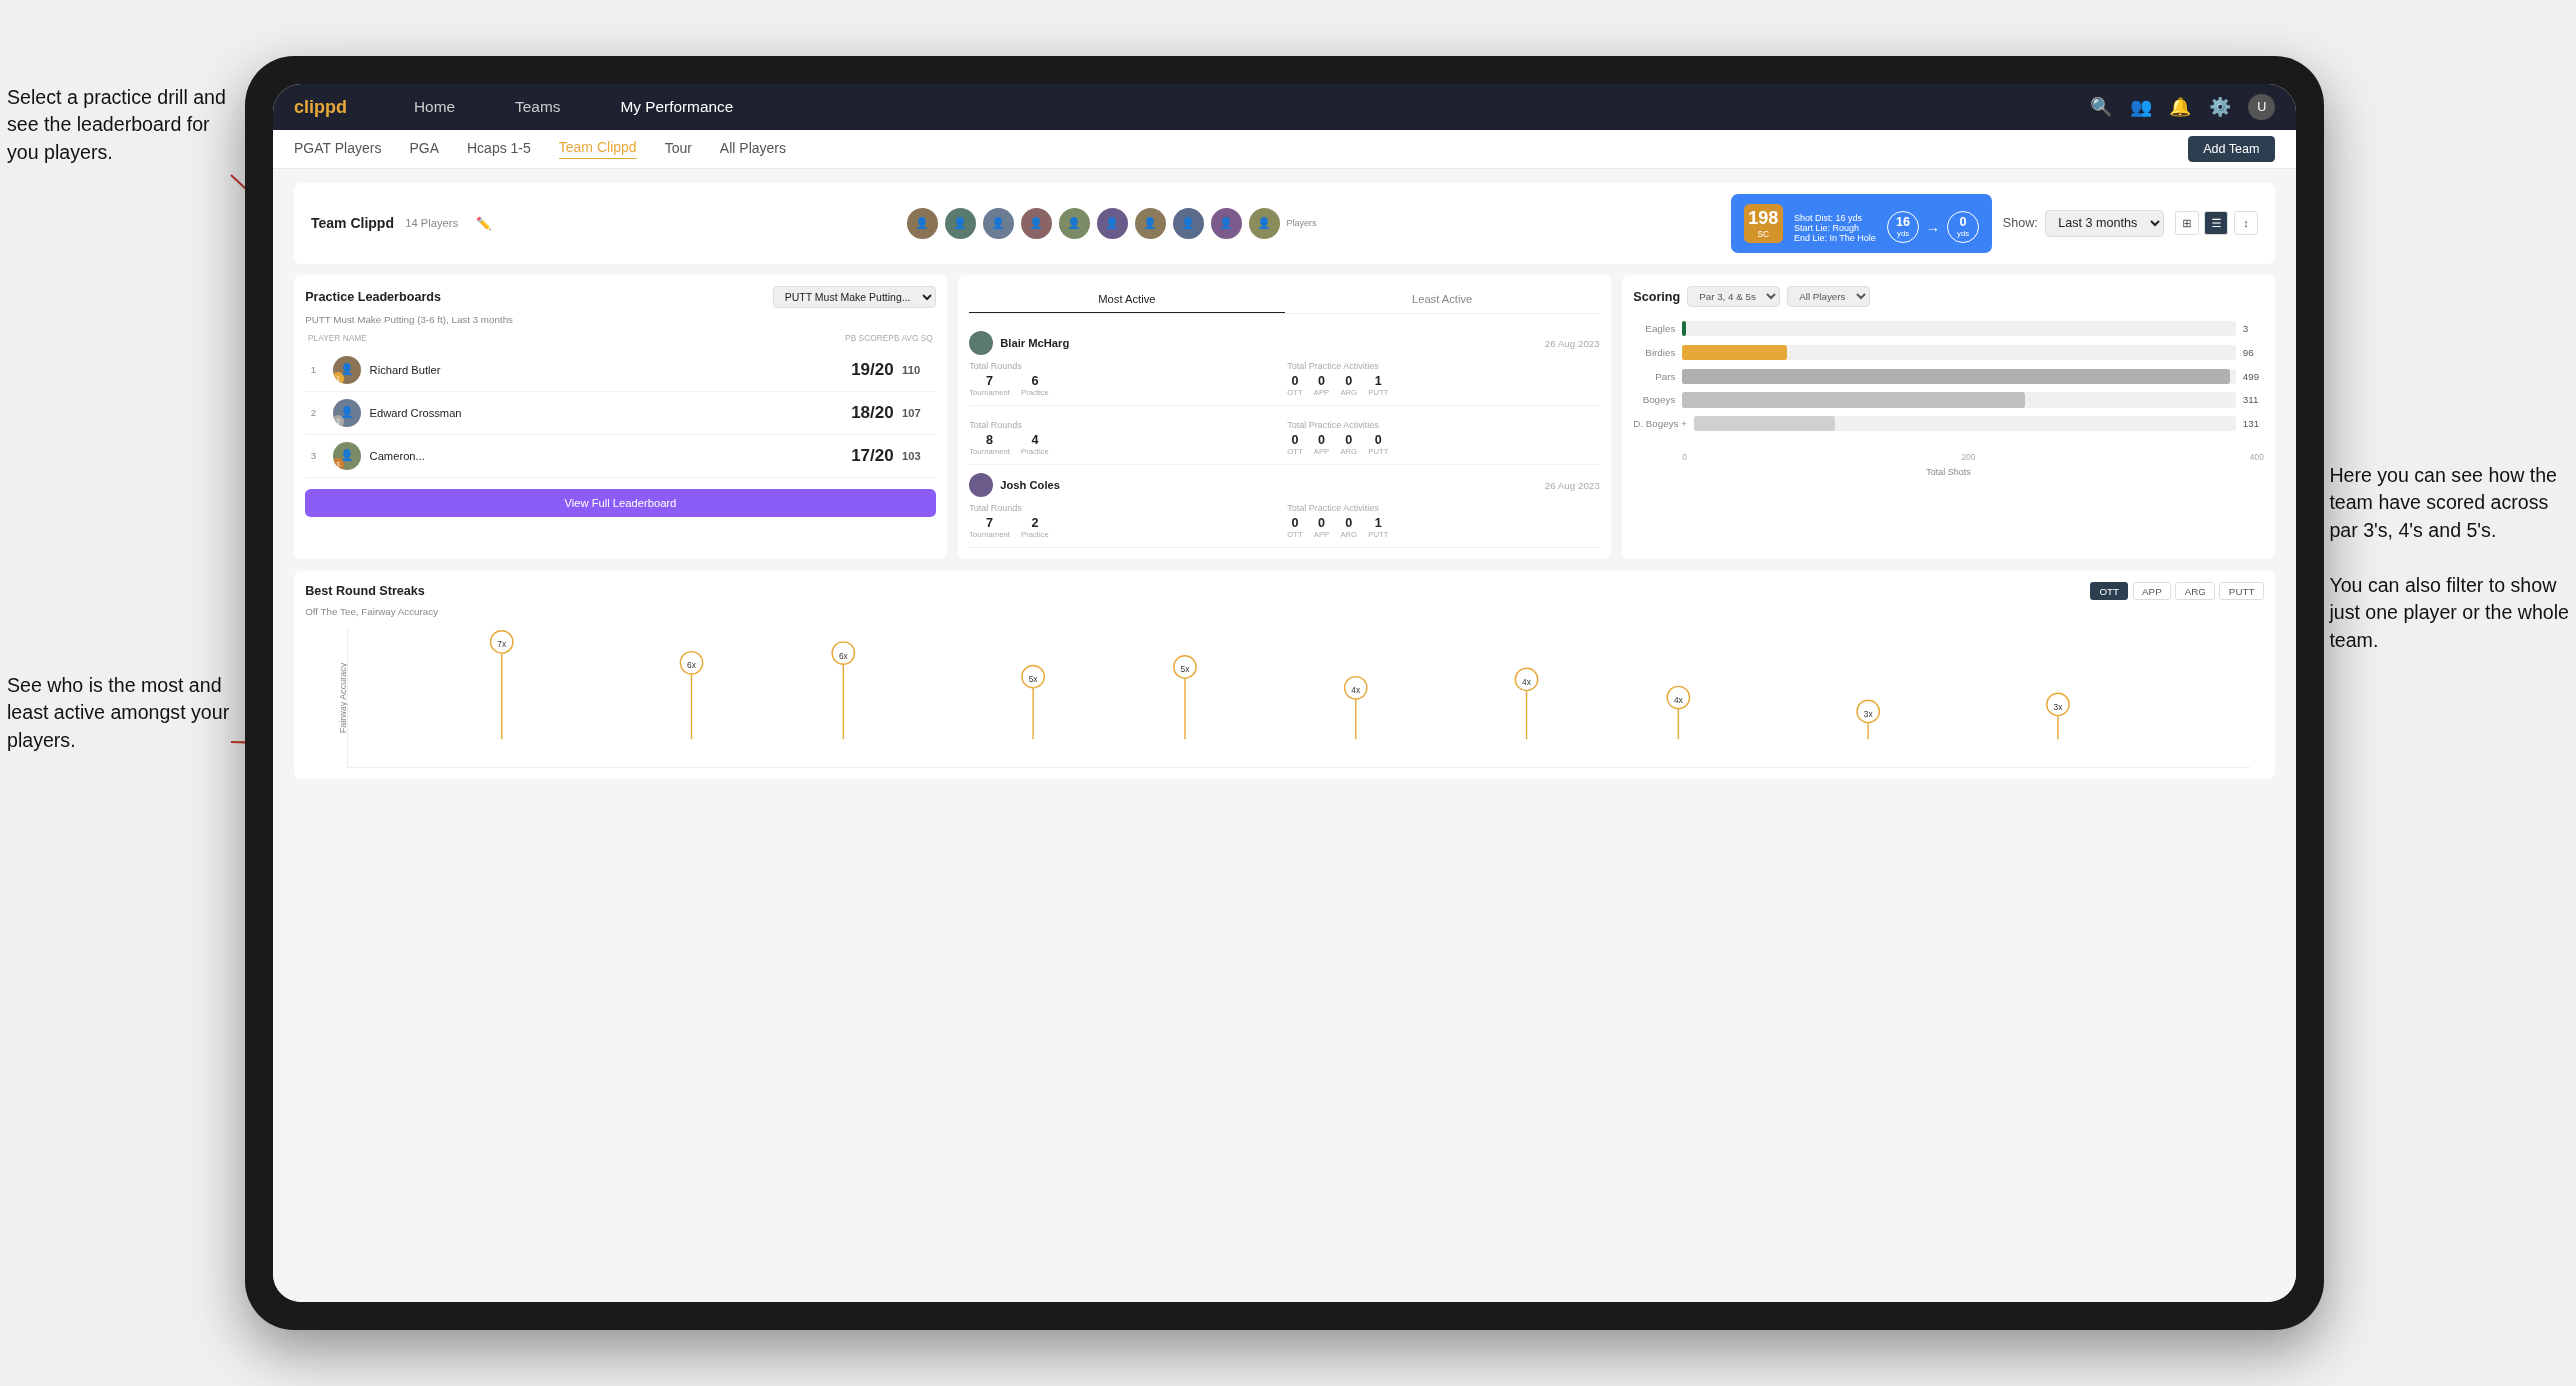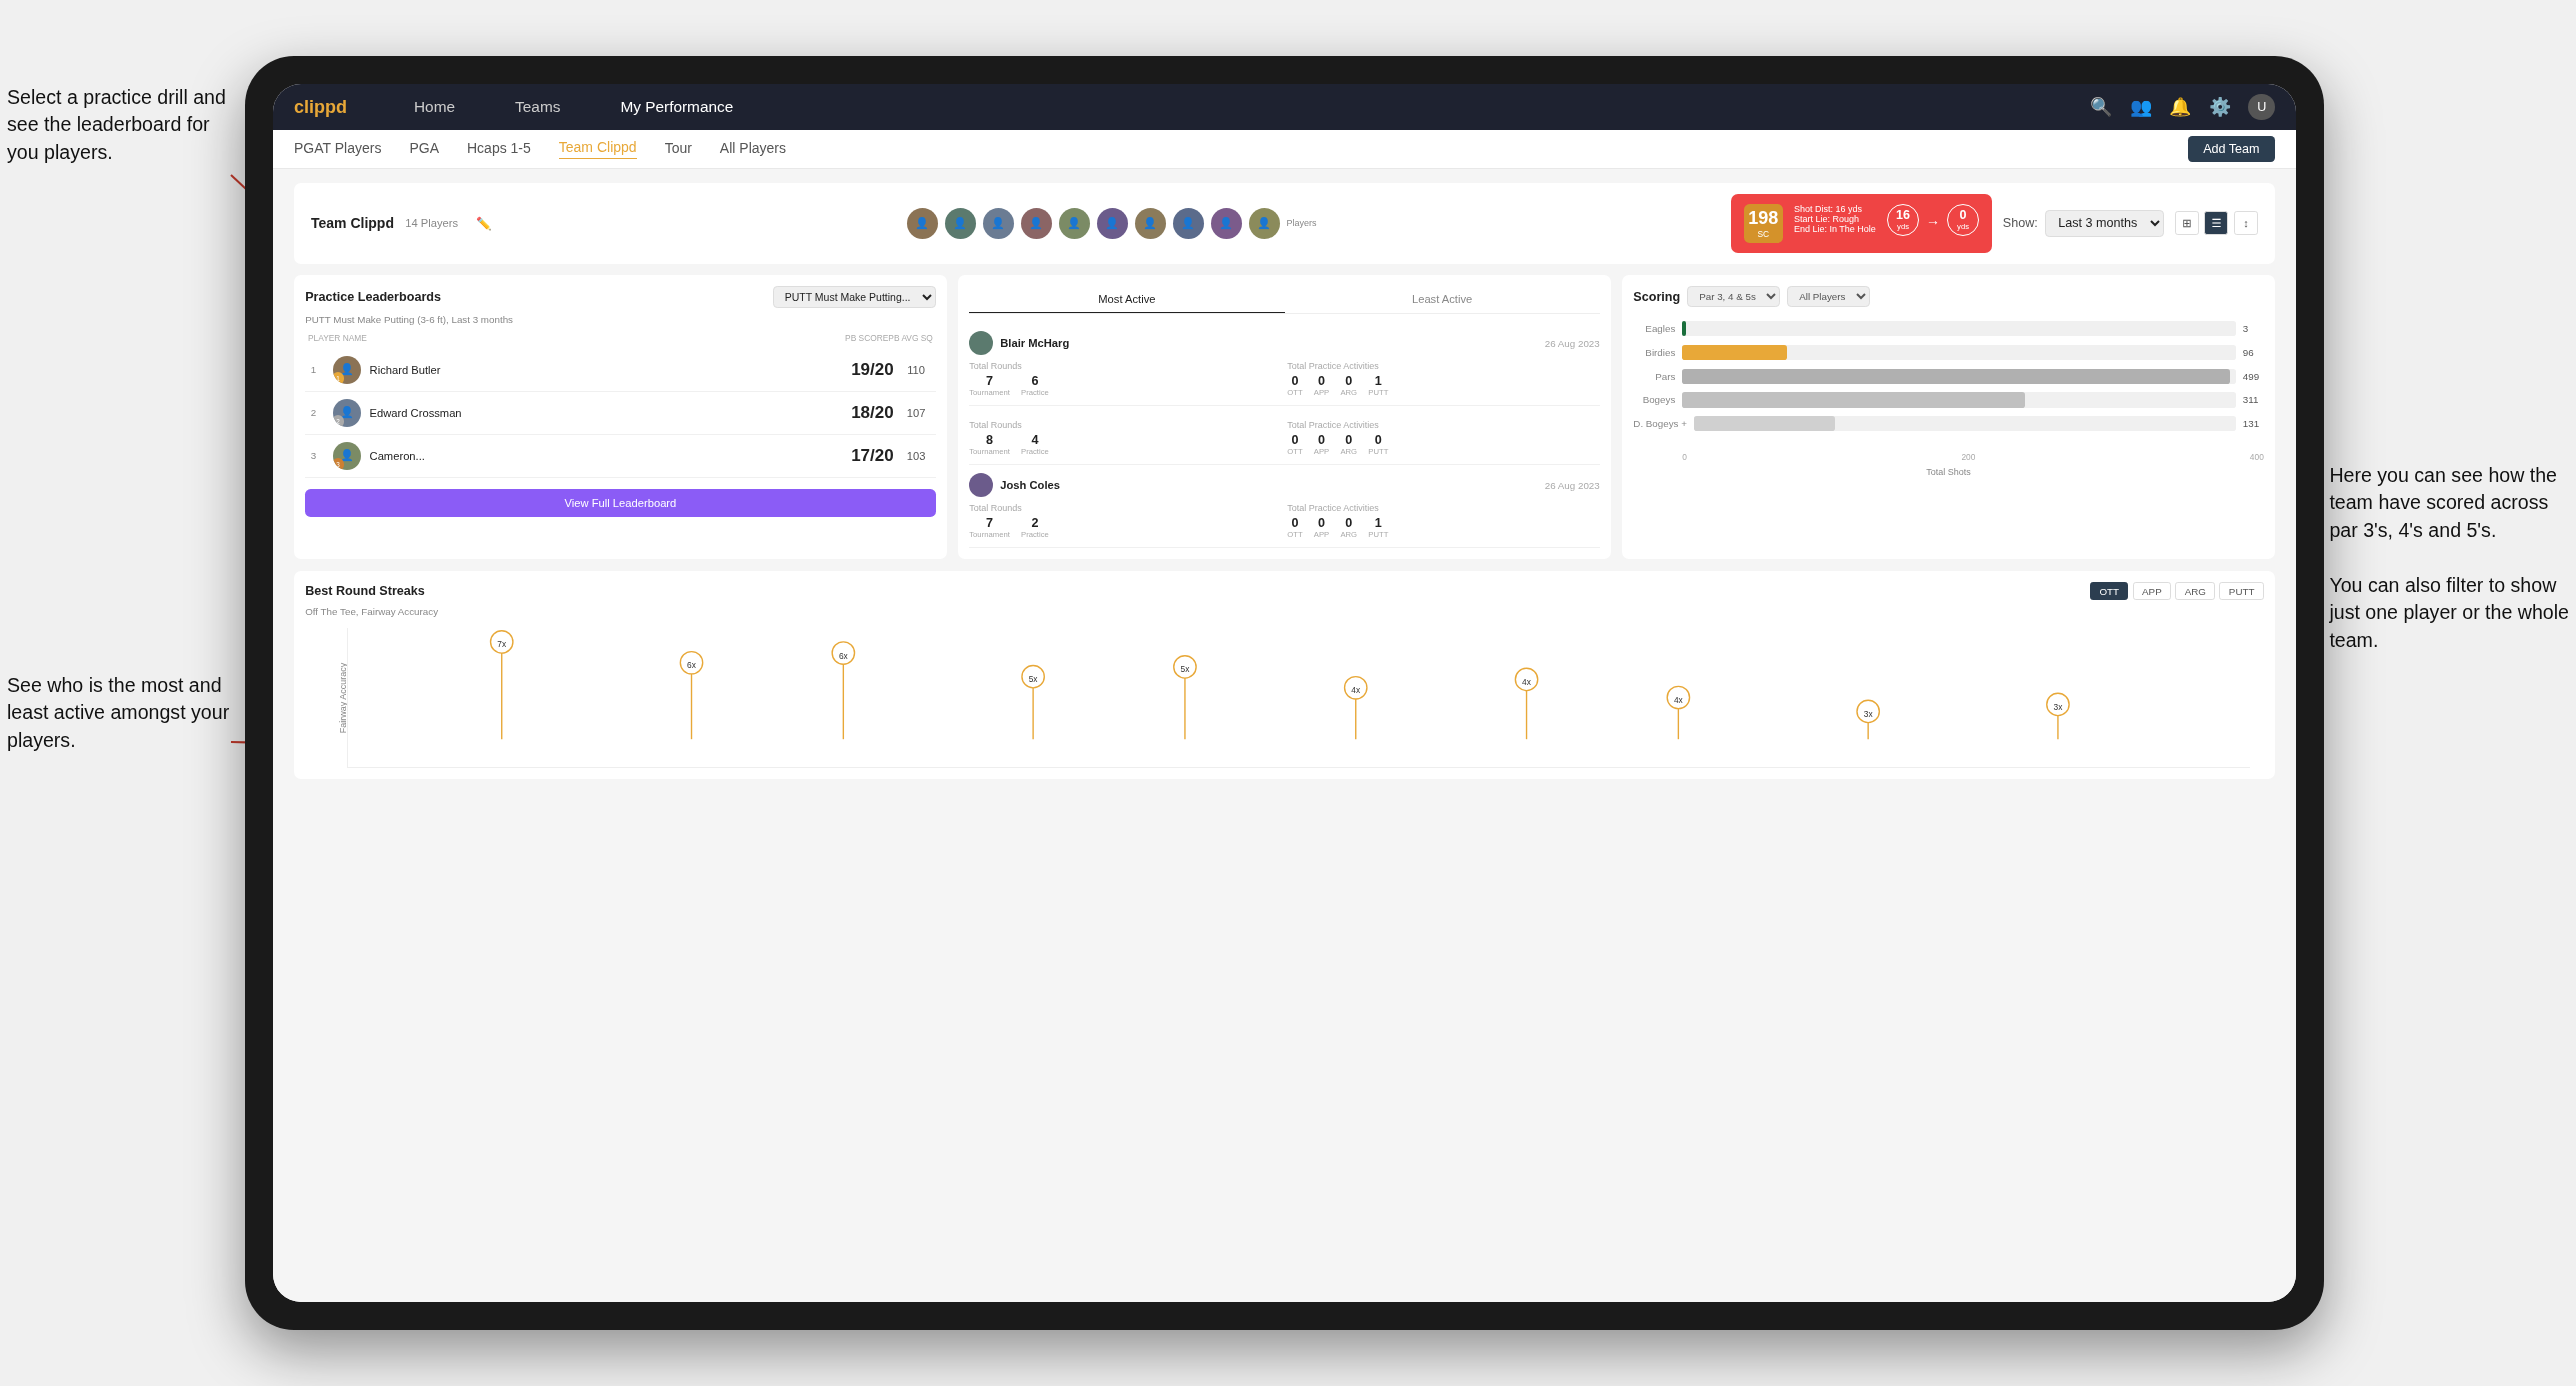--- a/index.html
+++ b/index.html
@@ -193,25 +193,25 @@
       width: 24px; height: 24px;
       border: 0.7px solid #ddd;
       border-radius: 2.8px;
       display: flex; align-items: center; justify-content: center;
       font-size: 11.2px; color: #555; cursor: pointer;
     }
     .view-icon.active { background: #2c3e50; color: #fff; }
 
     
     .shot-info-card {
-      background: #ef4444;
+      background: #3b82f6;
       border-radius: 7px;
       padding: 9.8px 12.6px;
       display: flex;
-      align-items: flex-start;
+      align-items: flex-end;
       gap: 11.2px;
       min-width: 182px;
     }
     .shot-number {
       background: #d4922a;
       color: #fff;
       font-size: 18px;
       font-weight: 700;
       width: 39px; height: 39px;
       border-radius: 5.6px;
@@ -323,21 +323,22 @@
     }
     .lb-score {
       font-size: 17px;
       color: #222;
       font-weight: 600;
     }
     .lb-avg {
       font-size: 11.2px;
       color: #555;
       min-width: 28px;
-      text-align: center;
+      text-align: left;
+      font-weight: bold;
     }
     .view-leaderboard-btn {
       width: 100%;
       background: #8b5cf6;
       color: #fff;
       border: none;
       border-radius: 5.6px;
       padding: 8.4px;
       font-size: 11.2px;
       margin-top: 11.2px;

